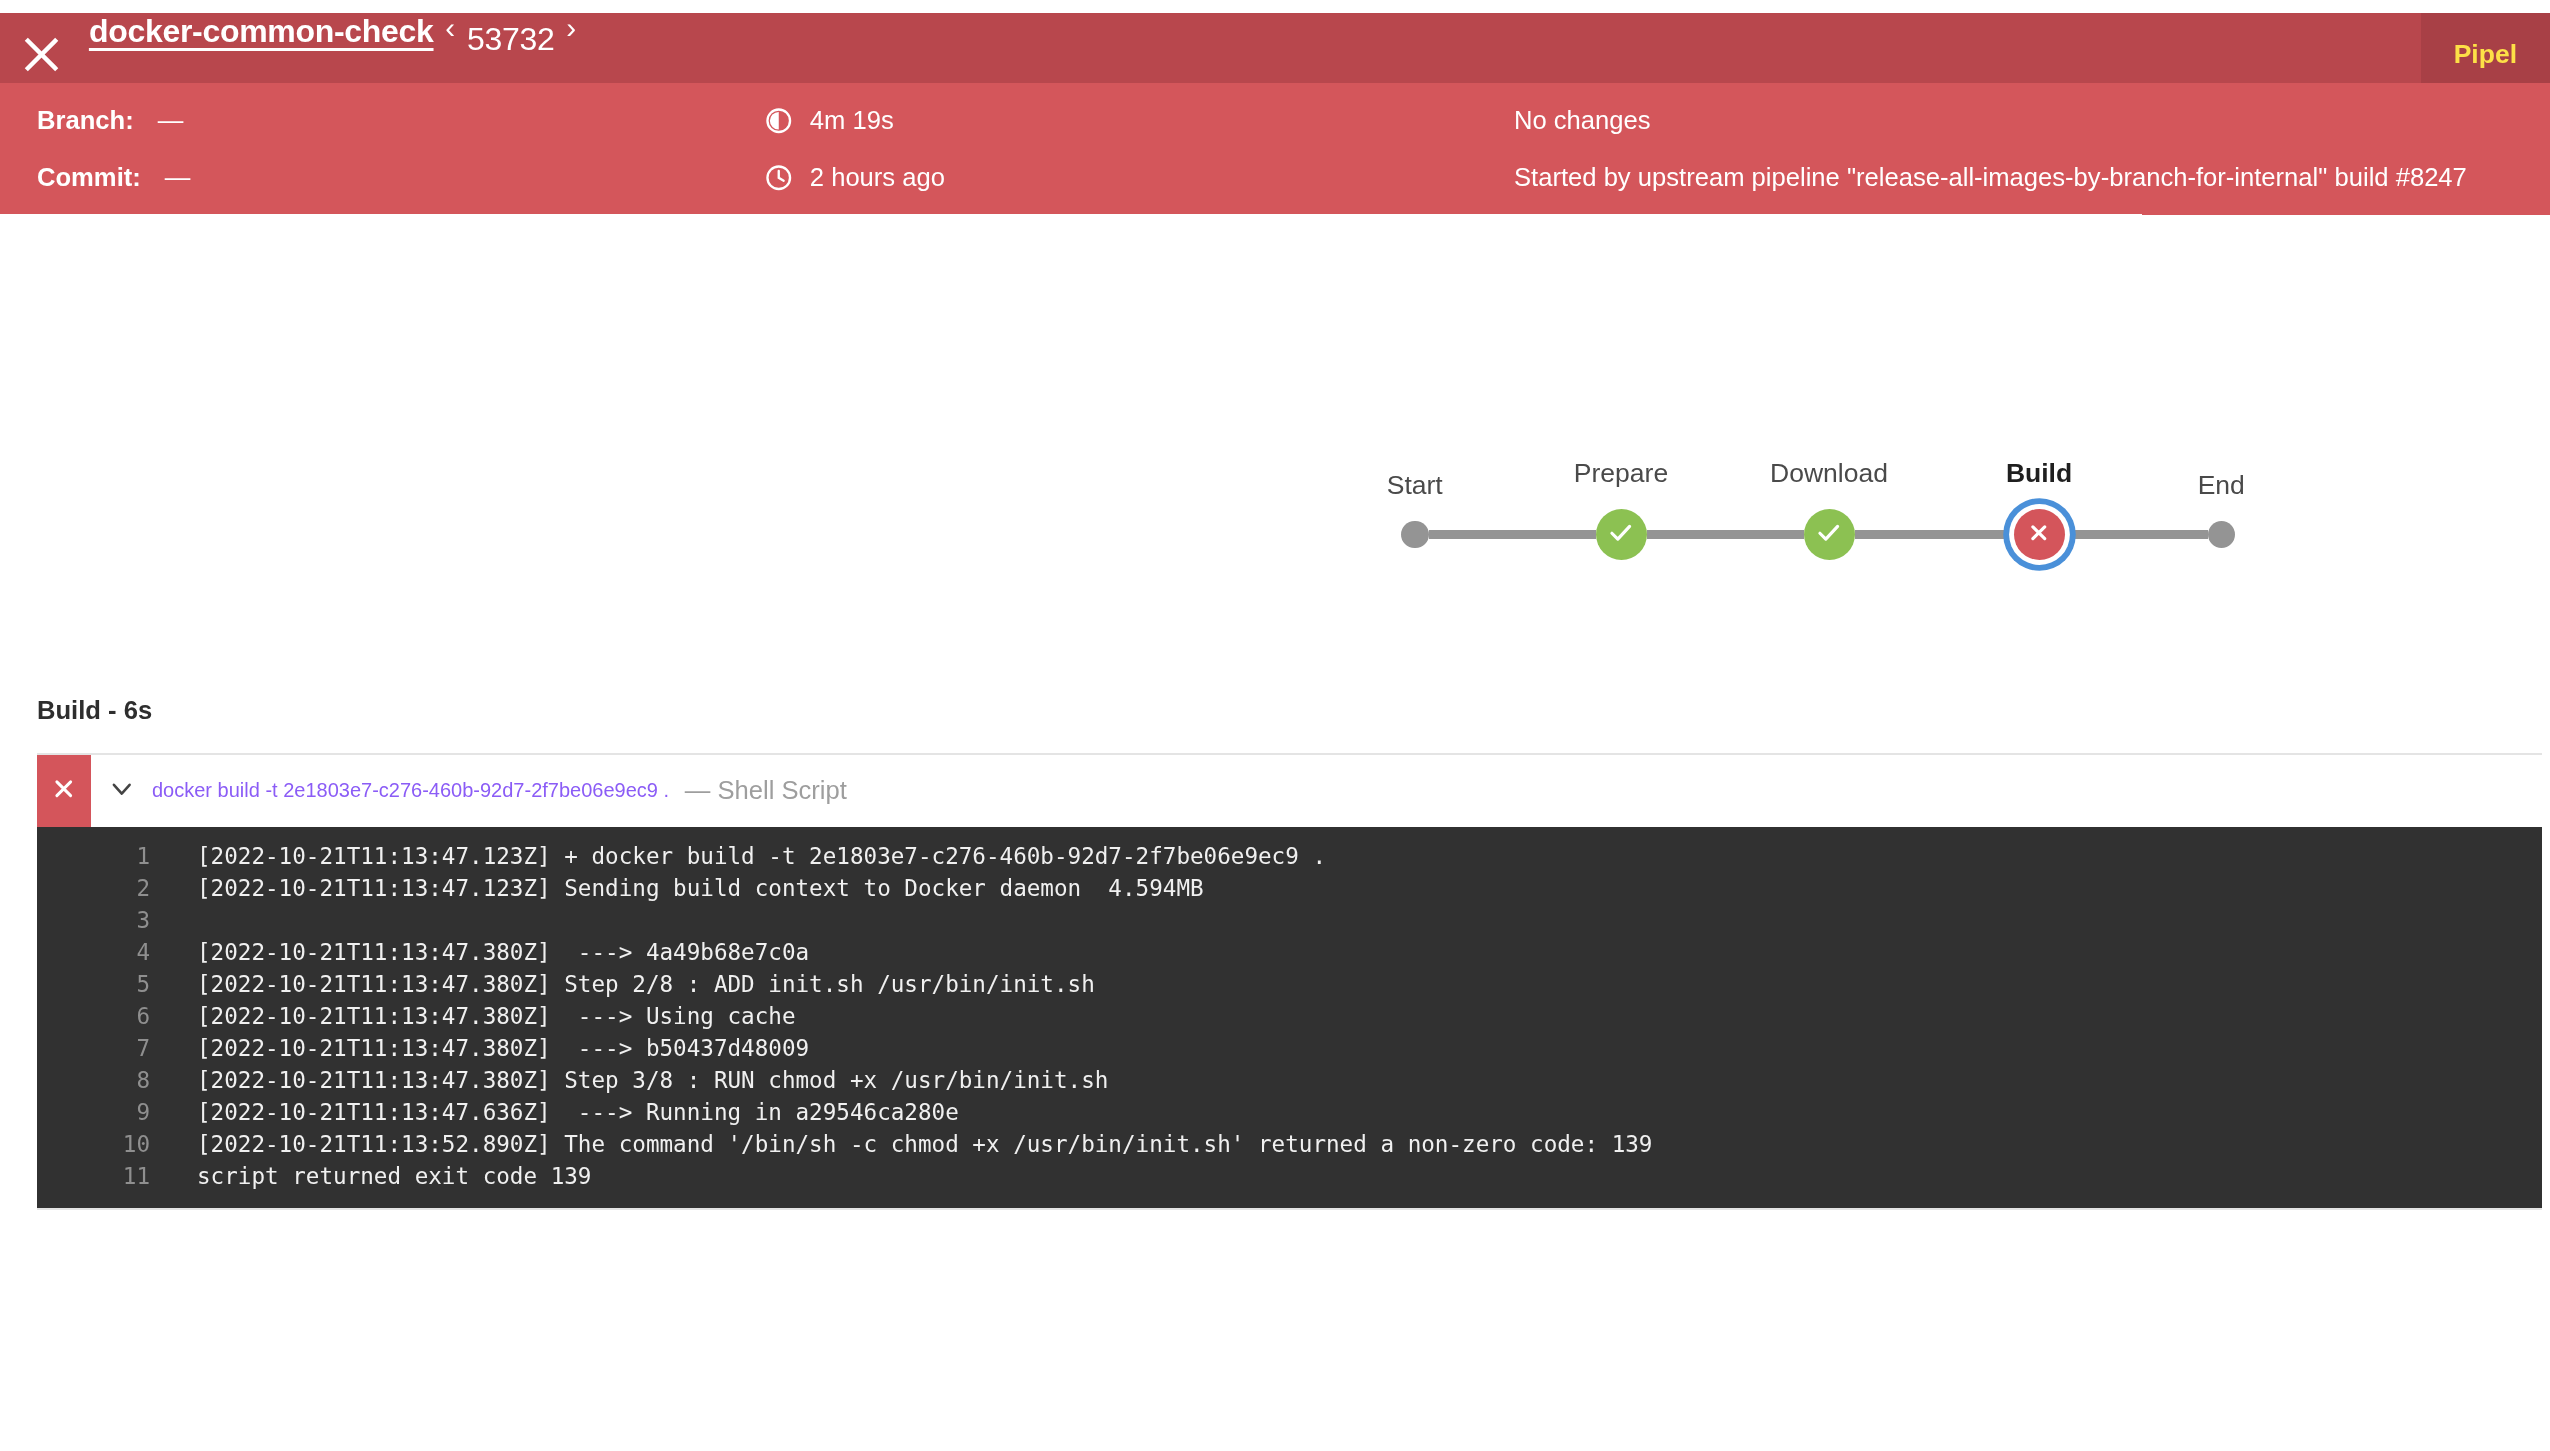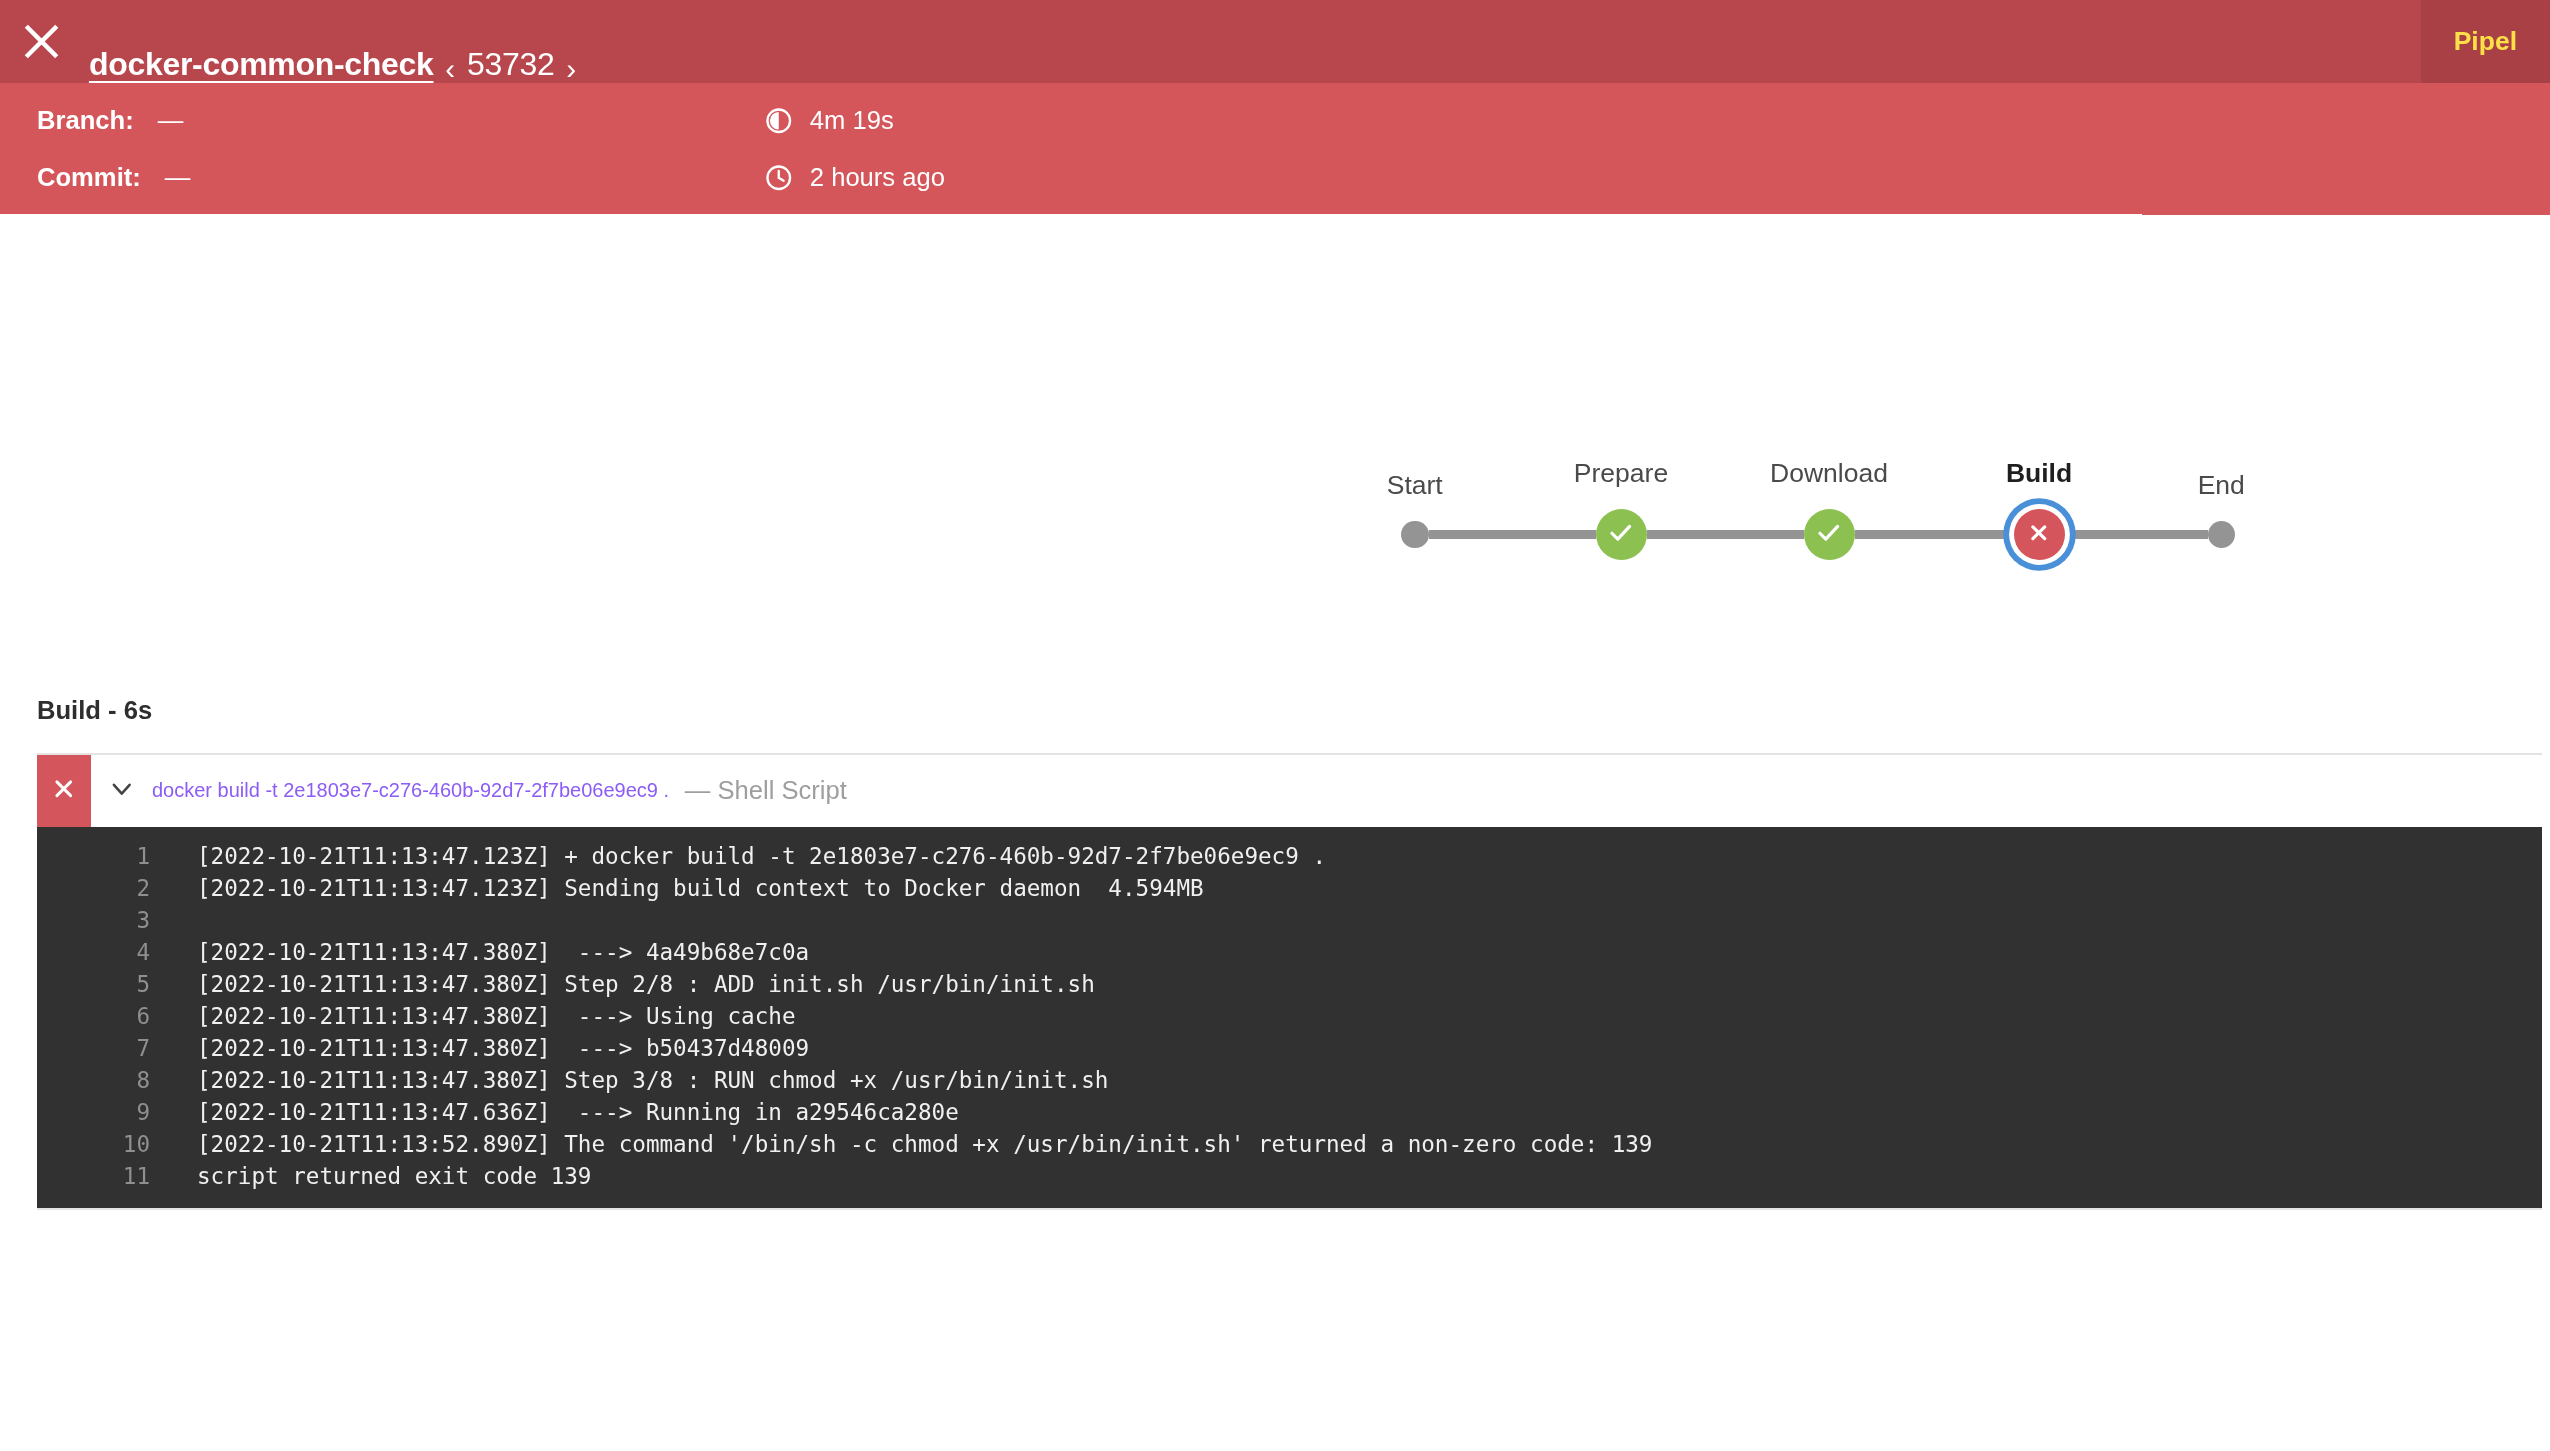--- a/index.html
+++ b/index.html
@@ -5,23 +5,23 @@
   * { box-sizing: border-box; margin: 0; padding: 0; }
   html, body {
     width: 2550px; height: 1451px;
     background: #ffffff;
     font-family: "Liberation Sans", sans-serif;
     overflow: hidden;
   }
 
   
   .topbar {
-    position: absolute; left: 0; top: 0; width: 2550px; height: 83px;
+    position: absolute; left: 0; top: 13px; width: 2550px; height: 83px;
     background: #b8474d;
-    display: flex; align-items: flex-end;
+    display: flex; align-items: flex-start;
   }
   .close-btn {
     width: 83px; height: 83px;
     display: flex; align-items: center; justify-content: center;
     cursor: pointer;
   }
   .close-btn svg { display: block; }
   .run-title {
     color: #ffffff; font-size: 32px; font-weight: 700;
     text-decoration: underline; text-underline-offset: 5.9px;
@@ -201,20 +201,28 @@
       <span class="info-icon">
         <svg width="27.5" height="27.5" viewBox="0 0 28 28">
           <circle cx="14" cy="14" r="11.5" fill="none" stroke="#ffffff" stroke-width="2.4"></circle>
           <path d="M14 7 L14 14 L19 17" fill="none" stroke="#ffffff" stroke-width="2.4" stroke-linecap="round"></path>
         </svg>
       </span>
       <span class="info-value">2 hours ago</span>
     </div>
   </div>
 
+  <div class="info-col c3">
+    <div class="info-row r1">
+      <span class="info-value">No changes</span>
+    </div>
+    <div class="info-row">
+      <span class="info-value">Started by upstream pipeline "release-all-images-by-branch-for-internal" build #8247</span>
+    </div>
+  </div>
 
 </div>
 
 <div class="graph-area">
   <div class="stage-track">
 
     <div class="stage">
       <span class="stage-label">Start</span>
       <div class="node-dot"></div>
     </div>

